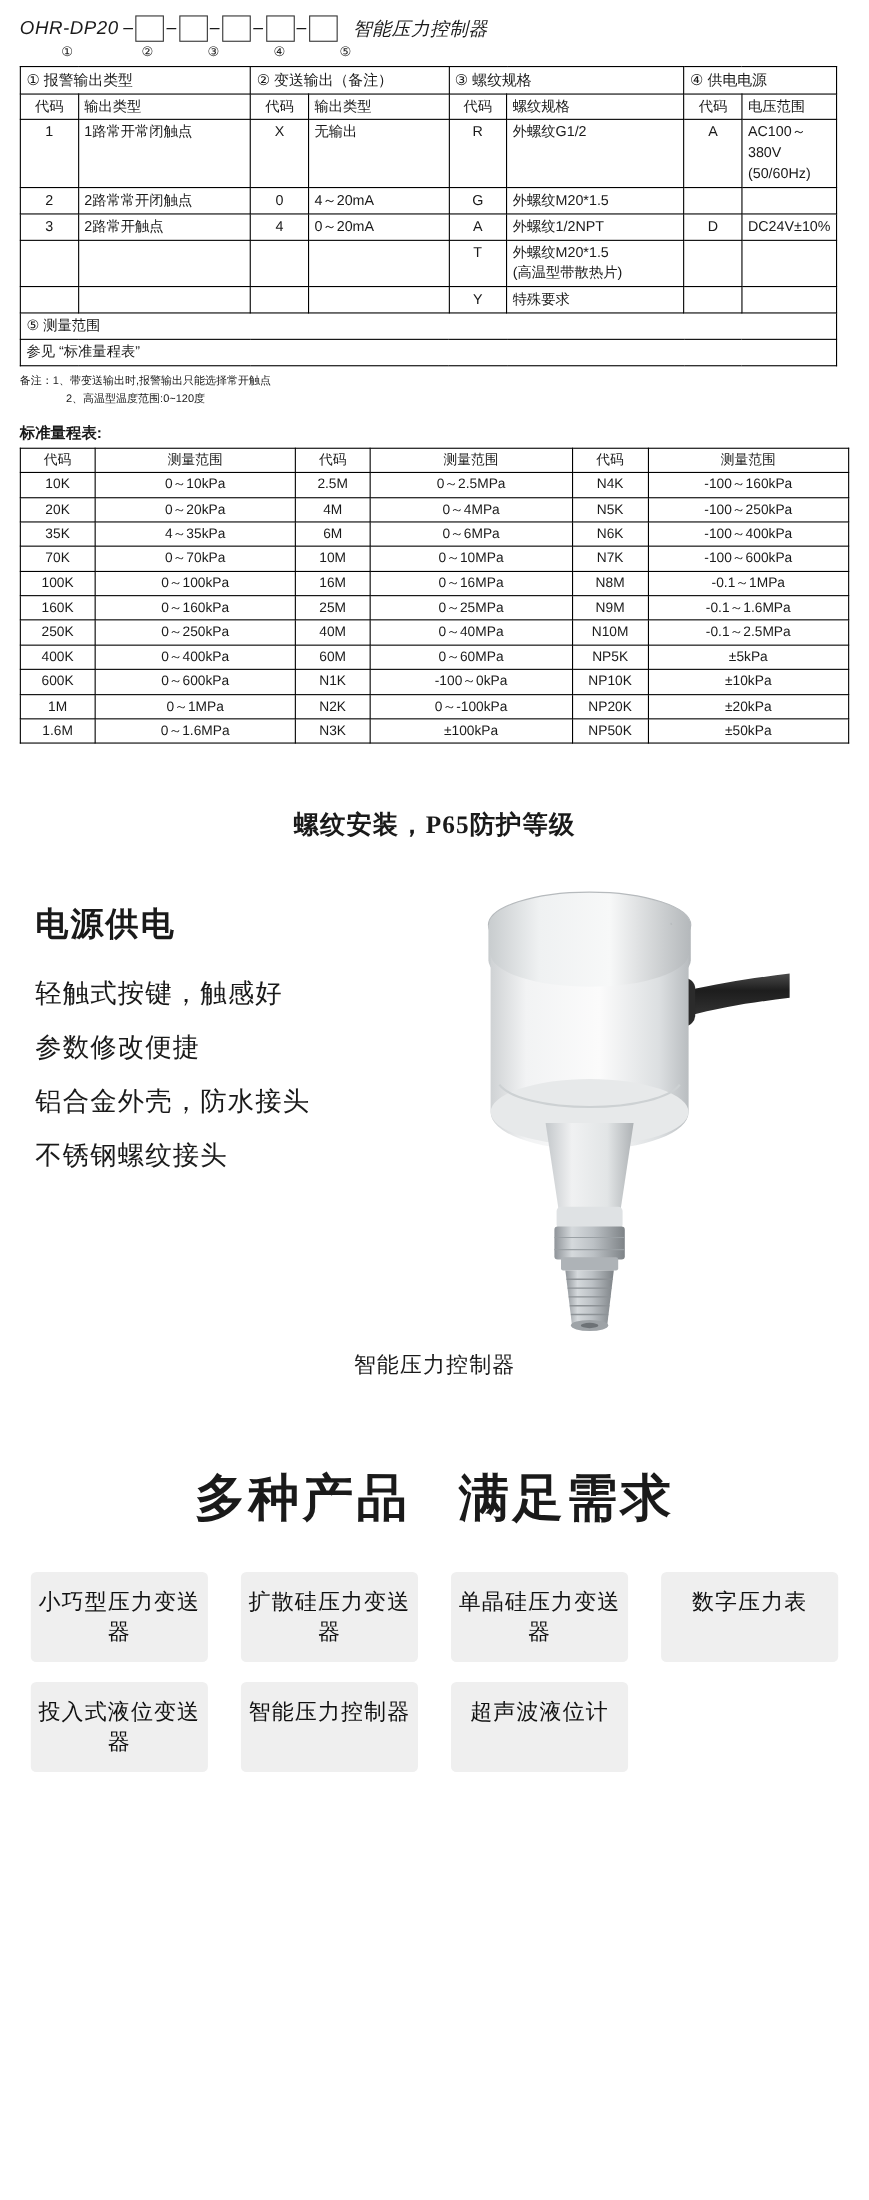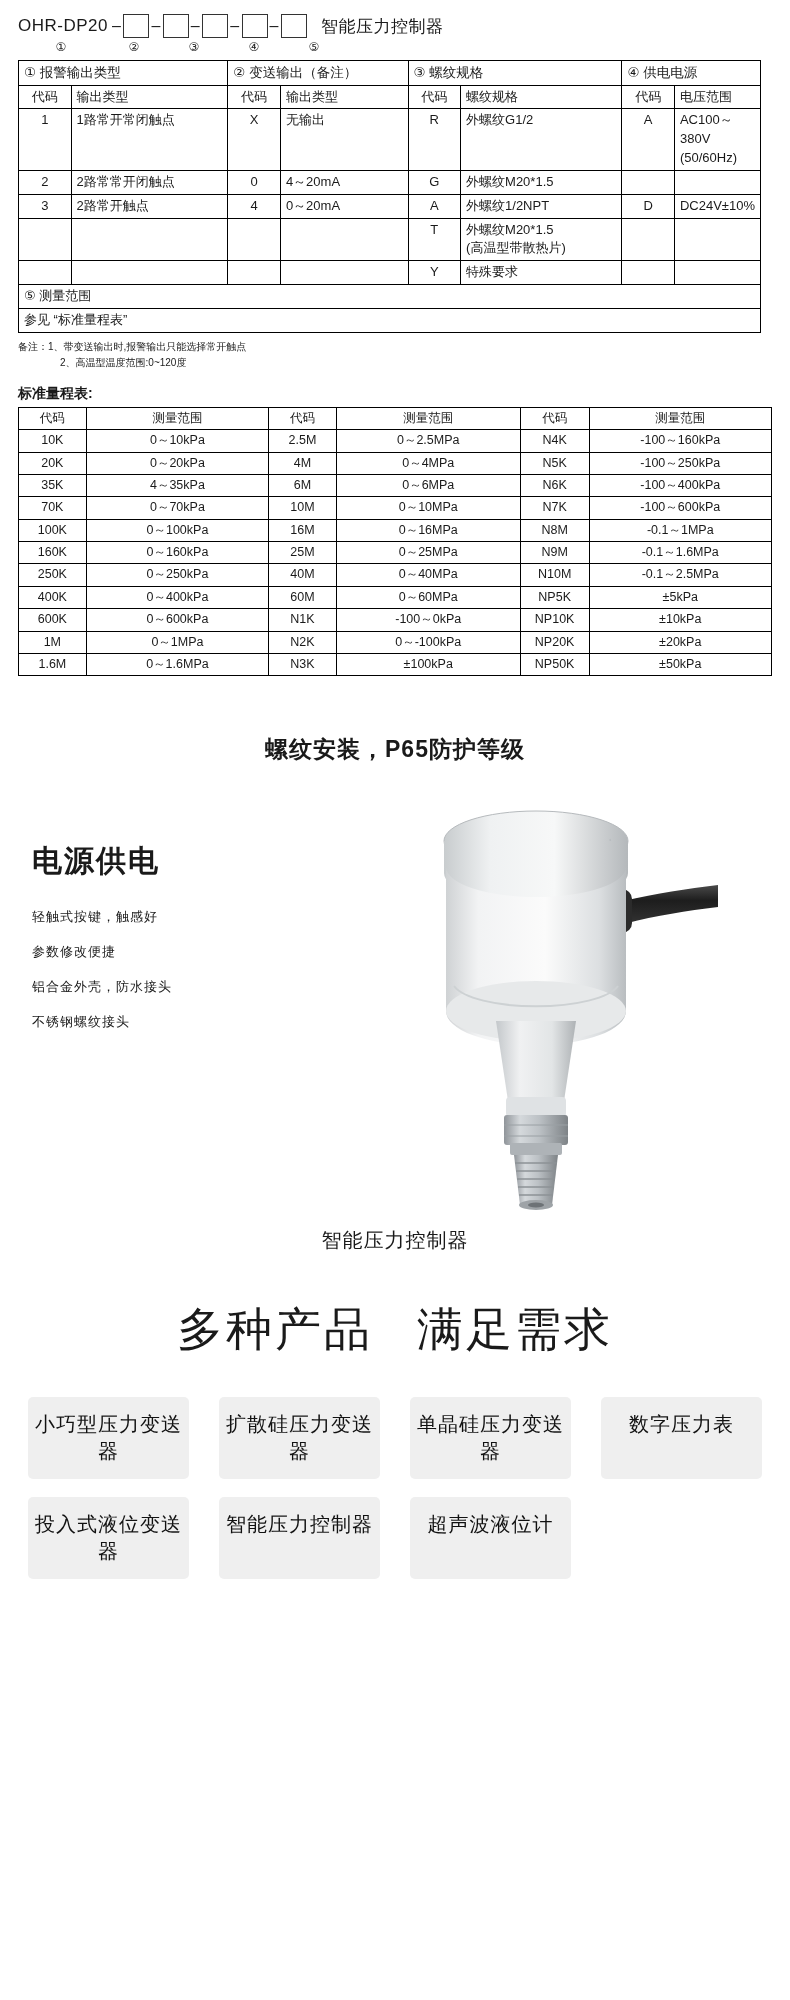--- a/index.html
+++ b/index.html
@@ -12,20 +12,21 @@
   }
   .page{width:790px;position:relative;}
 
   
   .model-row{
     display:flex;
     align-items:center;
     padding:14px 0 4px 18px;
     font-size:17px;
     letter-spacing:.5px;
+    font-style:italic;
   }
   .model-name{font-size:17px;}
   .code-seq{display:flex;align-items:center;margin-left:2px;}
   .dash{margin:0 2px;font-size:16px;}
   .code-box{
     width:24px;height:22px;
     border:1px solid #333;
     display:inline-block;
   }
   .model-title{margin-left:14px;font-size:17px;}
@@ -86,41 +87,42 @@
   .range-table .c{width:62px;}
   .range-table .v{width:188px;}
 
   
   .banner{
     text-align:center;
     font-size:23px;
     font-weight:bold;
     margin:58px 0 10px 0;
     letter-spacing:1px;
+    font-family:Liberation Serif, serif;
   }
 
   
   .product-sec{
     position:relative;
     height:500px;
     margin-top:10px;
   }
   .left-text{
     position:absolute;
-    left:32px;top:66px;
+    left:32px;top:45px;
     width:330px;
   }
   .left-title{
     font-size:30px;
     font-weight:bold;
     letter-spacing:2px;
     margin-bottom:26px;
   }
   .left-text .li{
-    font-size:13px;
+    font-size:24px;
     margin-bottom:17px;
     letter-spacing:1px;
   }
   .caption{
     position:absolute;
     left:0;right:0;
     top:452px;
     text-align:center;
     font-size:20px;
     letter-spacing:1px;
@@ -132,23 +134,23 @@
     top:6px;
     width:300px;
     height:440px;
   }
 
   
   .headline{
     display:flex;
     justify-content:center;
     gap:44px;
-    margin-top:24px;
+    margin-top:56px;
     font-size:46px;
-    font-weight:normal;
+    font-weight:bold;
     letter-spacing:3px;
   }
 
   
   .grid{
     display:grid;
     grid-template-columns:1fr 1fr 1fr 1fr;
     gap:18px 30px;
     margin:36px 28px 30px 28px;
   }

